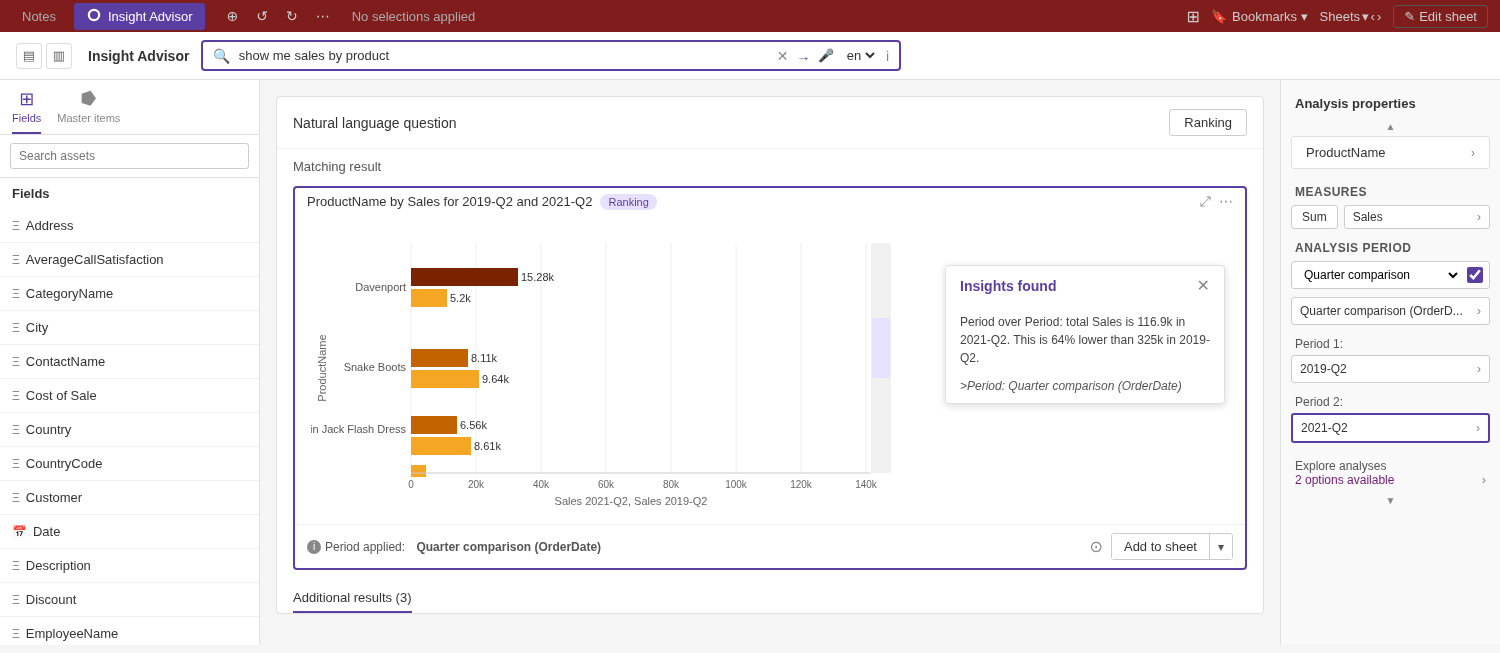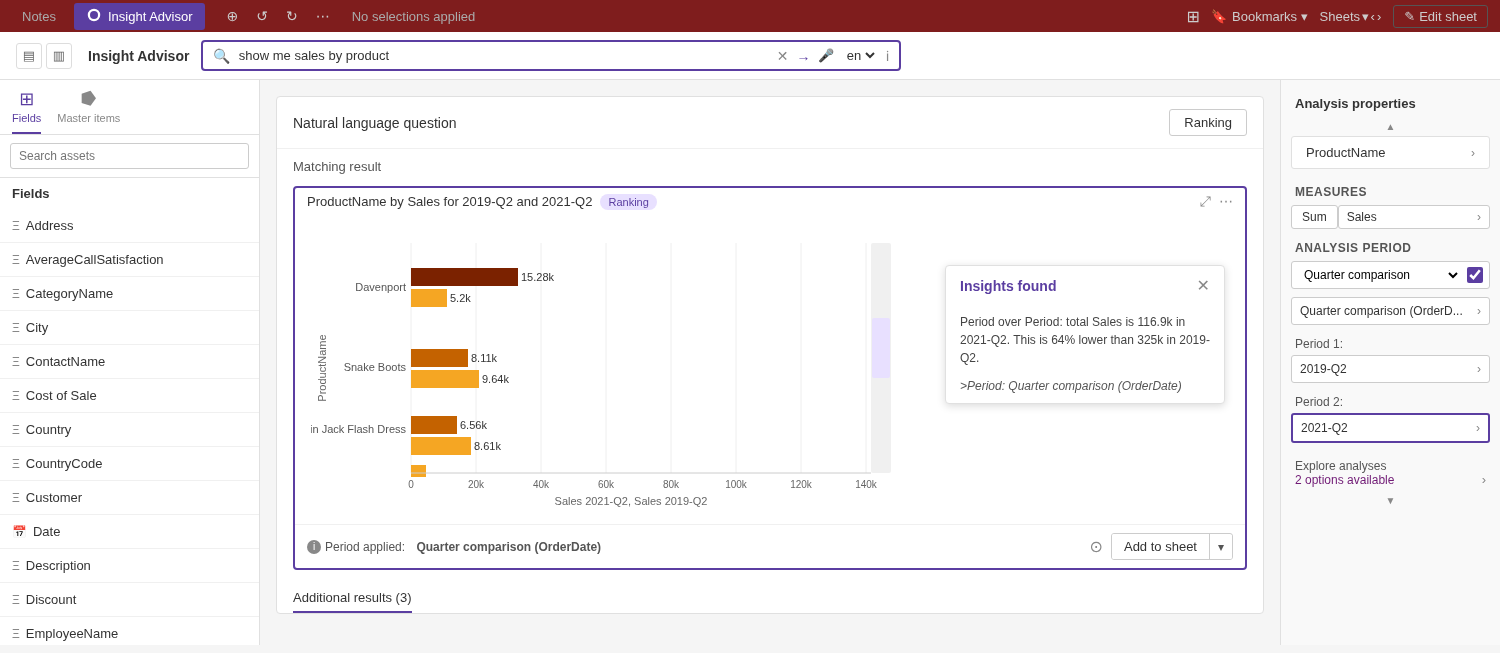--- a/index.html
+++ b/index.html
@@ -444,20 +444,21 @@
       font-size: 12px;
       font-weight: 600;
       color: #555;
       padding: 8px 14px 6px;
       text-transform: uppercase;
       letter-spacing: 0.5px;
     }
     .measures-row {
       display: flex;
       align-items: center;
+      gap: 6px;
       padding: 0 10px 8px;
     }
     .measures-sum {
       border: 1px solid #ccc;
       padding: 4px 10px;
       border-radius: 3px;
       font-size: 12px;
       background: #fff;
       color: #333;
     }

